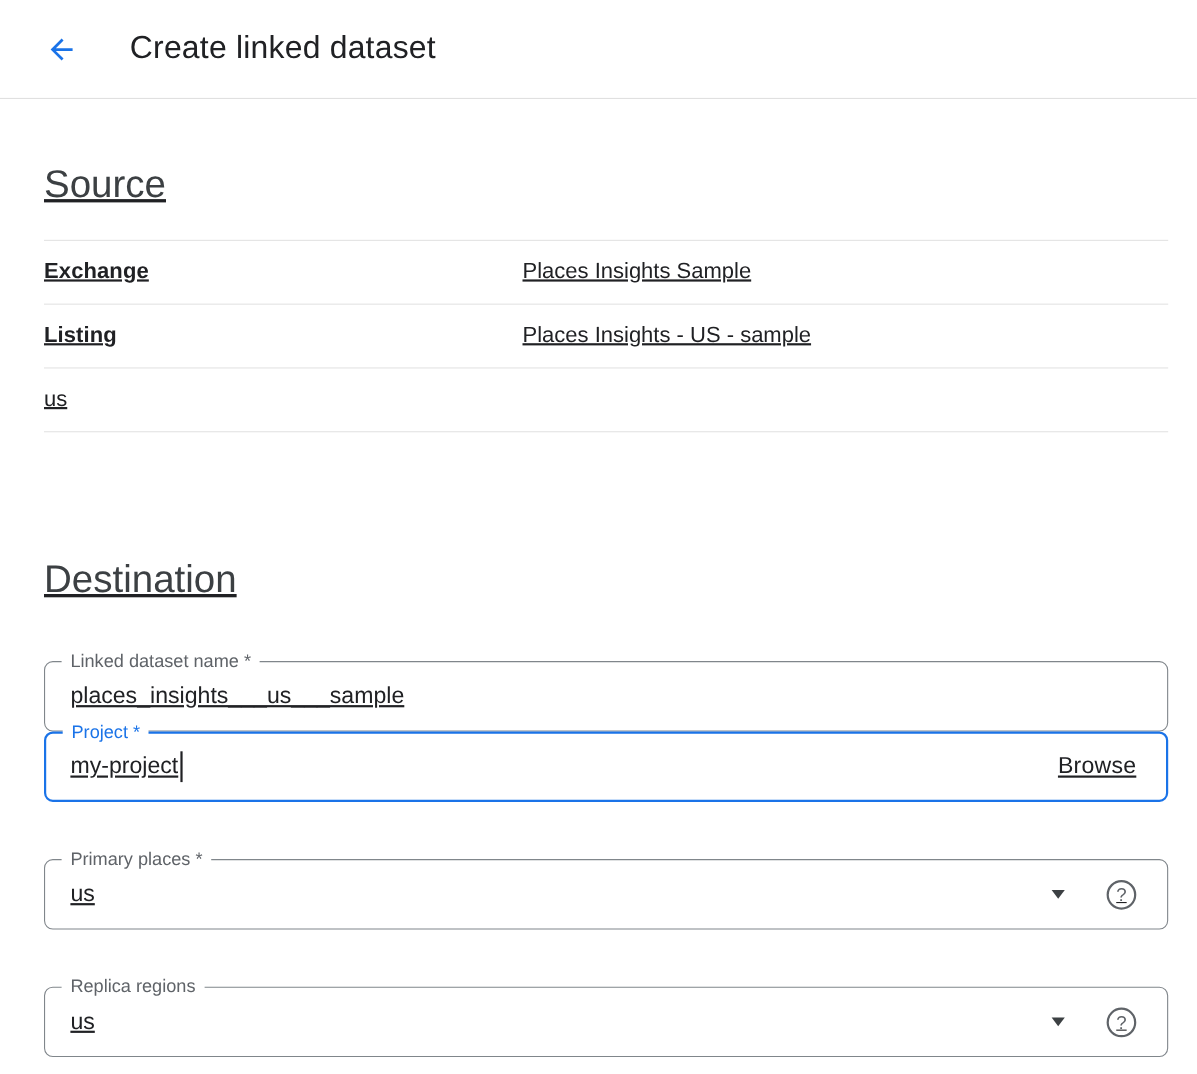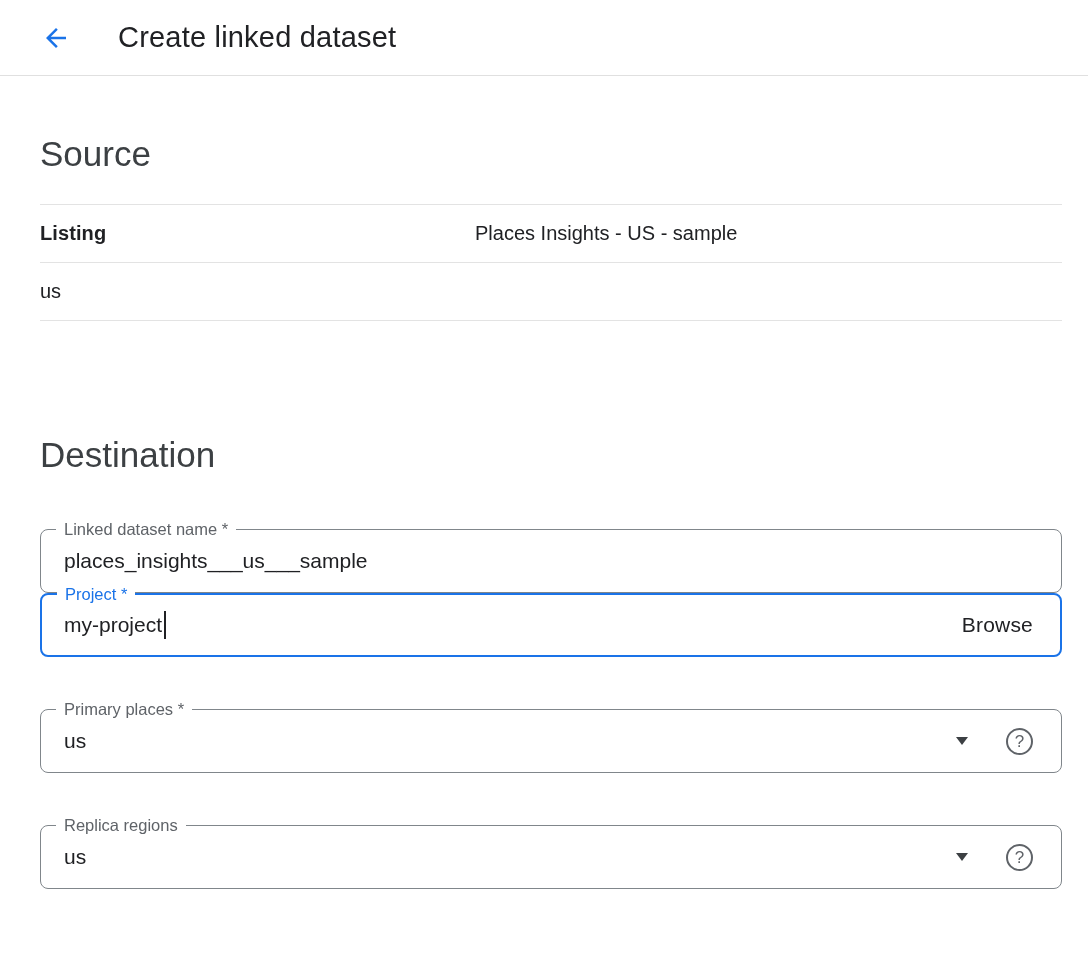--- a/index.html
+++ b/index.html
@@ -9,21 +9,21 @@
       height: 976px;
       font-family: "Liberation Sans", sans-serif;
       color: #202124;
       overflow: hidden;
     }
 
     
     .header {
       display: flex;
       align-items: center;
-      height: 76px;
+      height: 90px;
       padding-left: 34px;
       border-bottom: 1px solid #e0e0e0;
       background: #fff;
     }
     .back-btn {
       width: 44px;
       height: 44px;
       display: flex;
       align-items: center;
       justify-content: center;
@@ -33,21 +33,21 @@
     }
     .page-title {
       margin-left: 40px;
       font-size: 29px;
       font-weight: 400;
       color: #202124;
       letter-spacing: 0.2px;
     }
 
     
-    .content { padding: 0 26px 0 40px; }
+    .content { padding: 0 26px 0 40px; text-decoration: underline; }
 
     .section-heading {
       font-size: 35px;
       font-weight: 400;
       color: #3c4043;
       line-height: 44px;
     }
     .source-heading { margin-top: 56px; margin-bottom: 28px; }
     .dest-heading   { margin-top: 112px; margin-bottom: 42px; }
 
@@ -160,20 +160,24 @@
   </div>
   <div class="page-title">Create linked dataset</div>
 </div>
 
 <div class="content">
 
   <div class="section-heading source-heading">Source</div>
 
   <div class="info-table">
     <div class="info-row">
+      <div class="info-label">Exchange</div>
+      <div class="info-value">Places Insights Sample</div>
+    </div>
+    <div class="info-row">
       <div class="info-label">Listing</div>
       <div class="info-value">Places Insights - US - sample</div>
     </div>
     <div class="info-row">
       <div class="info-value">us</div>
     </div>
   </div>
 
   <div class="section-heading dest-heading">Destination</div>
 

